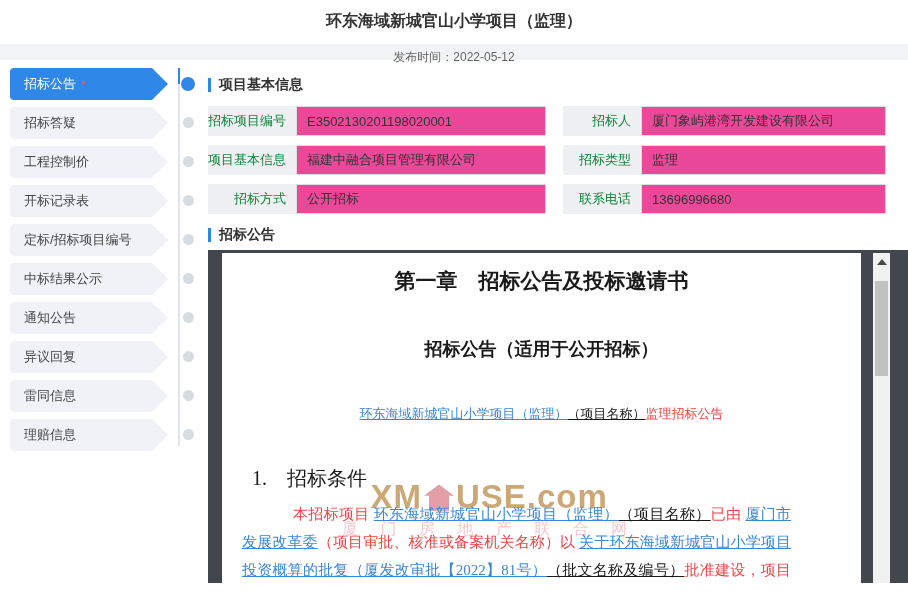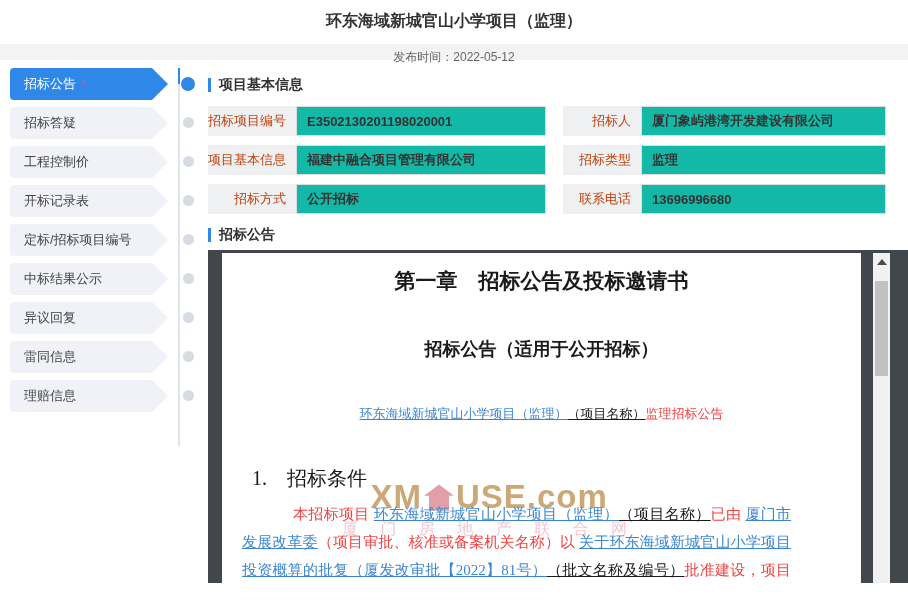--- a/index.html
+++ b/index.html
@@ -33,24 +33,24 @@
 
   
   .main { margin-left:8px; width:800px; flex:none; }
   .section-head { display:flex; align-items:center; margin:8px 0 12px; }
   .section-head .bar { width:3px; height:14px; background:#2f87e8; margin-right:8px; }
   .section-head .txt { font-size:14px; font-weight:bold; color:#333; }
   .sh2 { margin-top:12px; margin-bottom:6px; }
 
   .info-row { display:grid; grid-template-columns:88px 250px 17px 78px 245px;
               height:30px; margin-bottom:9px; font-size:13px; }
-  .cell-label { background:#eef0f2; color:#c2410c; display:flex; align-items:center;
+  .cell-label { background:#eef0f2; color:#15803d; display:flex; align-items:center;
                 justify-content:flex-end; padding-right:10px; }
-  .cell-value { background:#14b8a6; border:1px solid #ddd; color:#333;
-                display:flex; align-items:center; padding-left:10px;font-weight:bold; }
+  .cell-value { background:#ec4899; border:1px solid #ddd; color:#333;
+                display:flex; align-items:center; padding-left:10px; }
 
   
   .doc-viewer { height:333px; background:#41474d; display:flex; padding:3px 0 0 14px; }
   .doc-page { width:639px; background:#fff; position:relative; overflow:hidden;
               font-family:"Liberation Serif","DejaVu Serif",serif; color:#1a1a1a; }
   .doc-gap  { width:12px; flex:none; }
   .doc-scroll { width:17px; flex:none; background:#f1f1f1; position:relative; }
   .scroll-up { position:absolute; top:6px; left:4px; width:0; height:0;
                border-left:5px solid transparent; border-right:5px solid transparent;
                border-bottom:6px solid #4a4a4a; }
@@ -114,20 +114,26 @@
     </div>
     <div class="side-item">
       <div class="side-arrow">
           <span>定标/招标项目编号</span>
         </div>
       <span class="dot"></span>
     </div>
     <div class="side-item">
       <div class="side-arrow">
           <span>中标结果公示</span>
+        </div>
+      <span class="dot"></span>
+    </div>
+    <div class="side-item">
+      <div class="side-arrow">
+          <span>通知公告</span>
         </div>
       <span class="dot"></span>
     </div>
     <div class="side-item">
       <div class="side-arrow">
           <span>异议回复</span>
         </div>
       <span class="dot"></span>
     </div>
     <div class="side-item">

